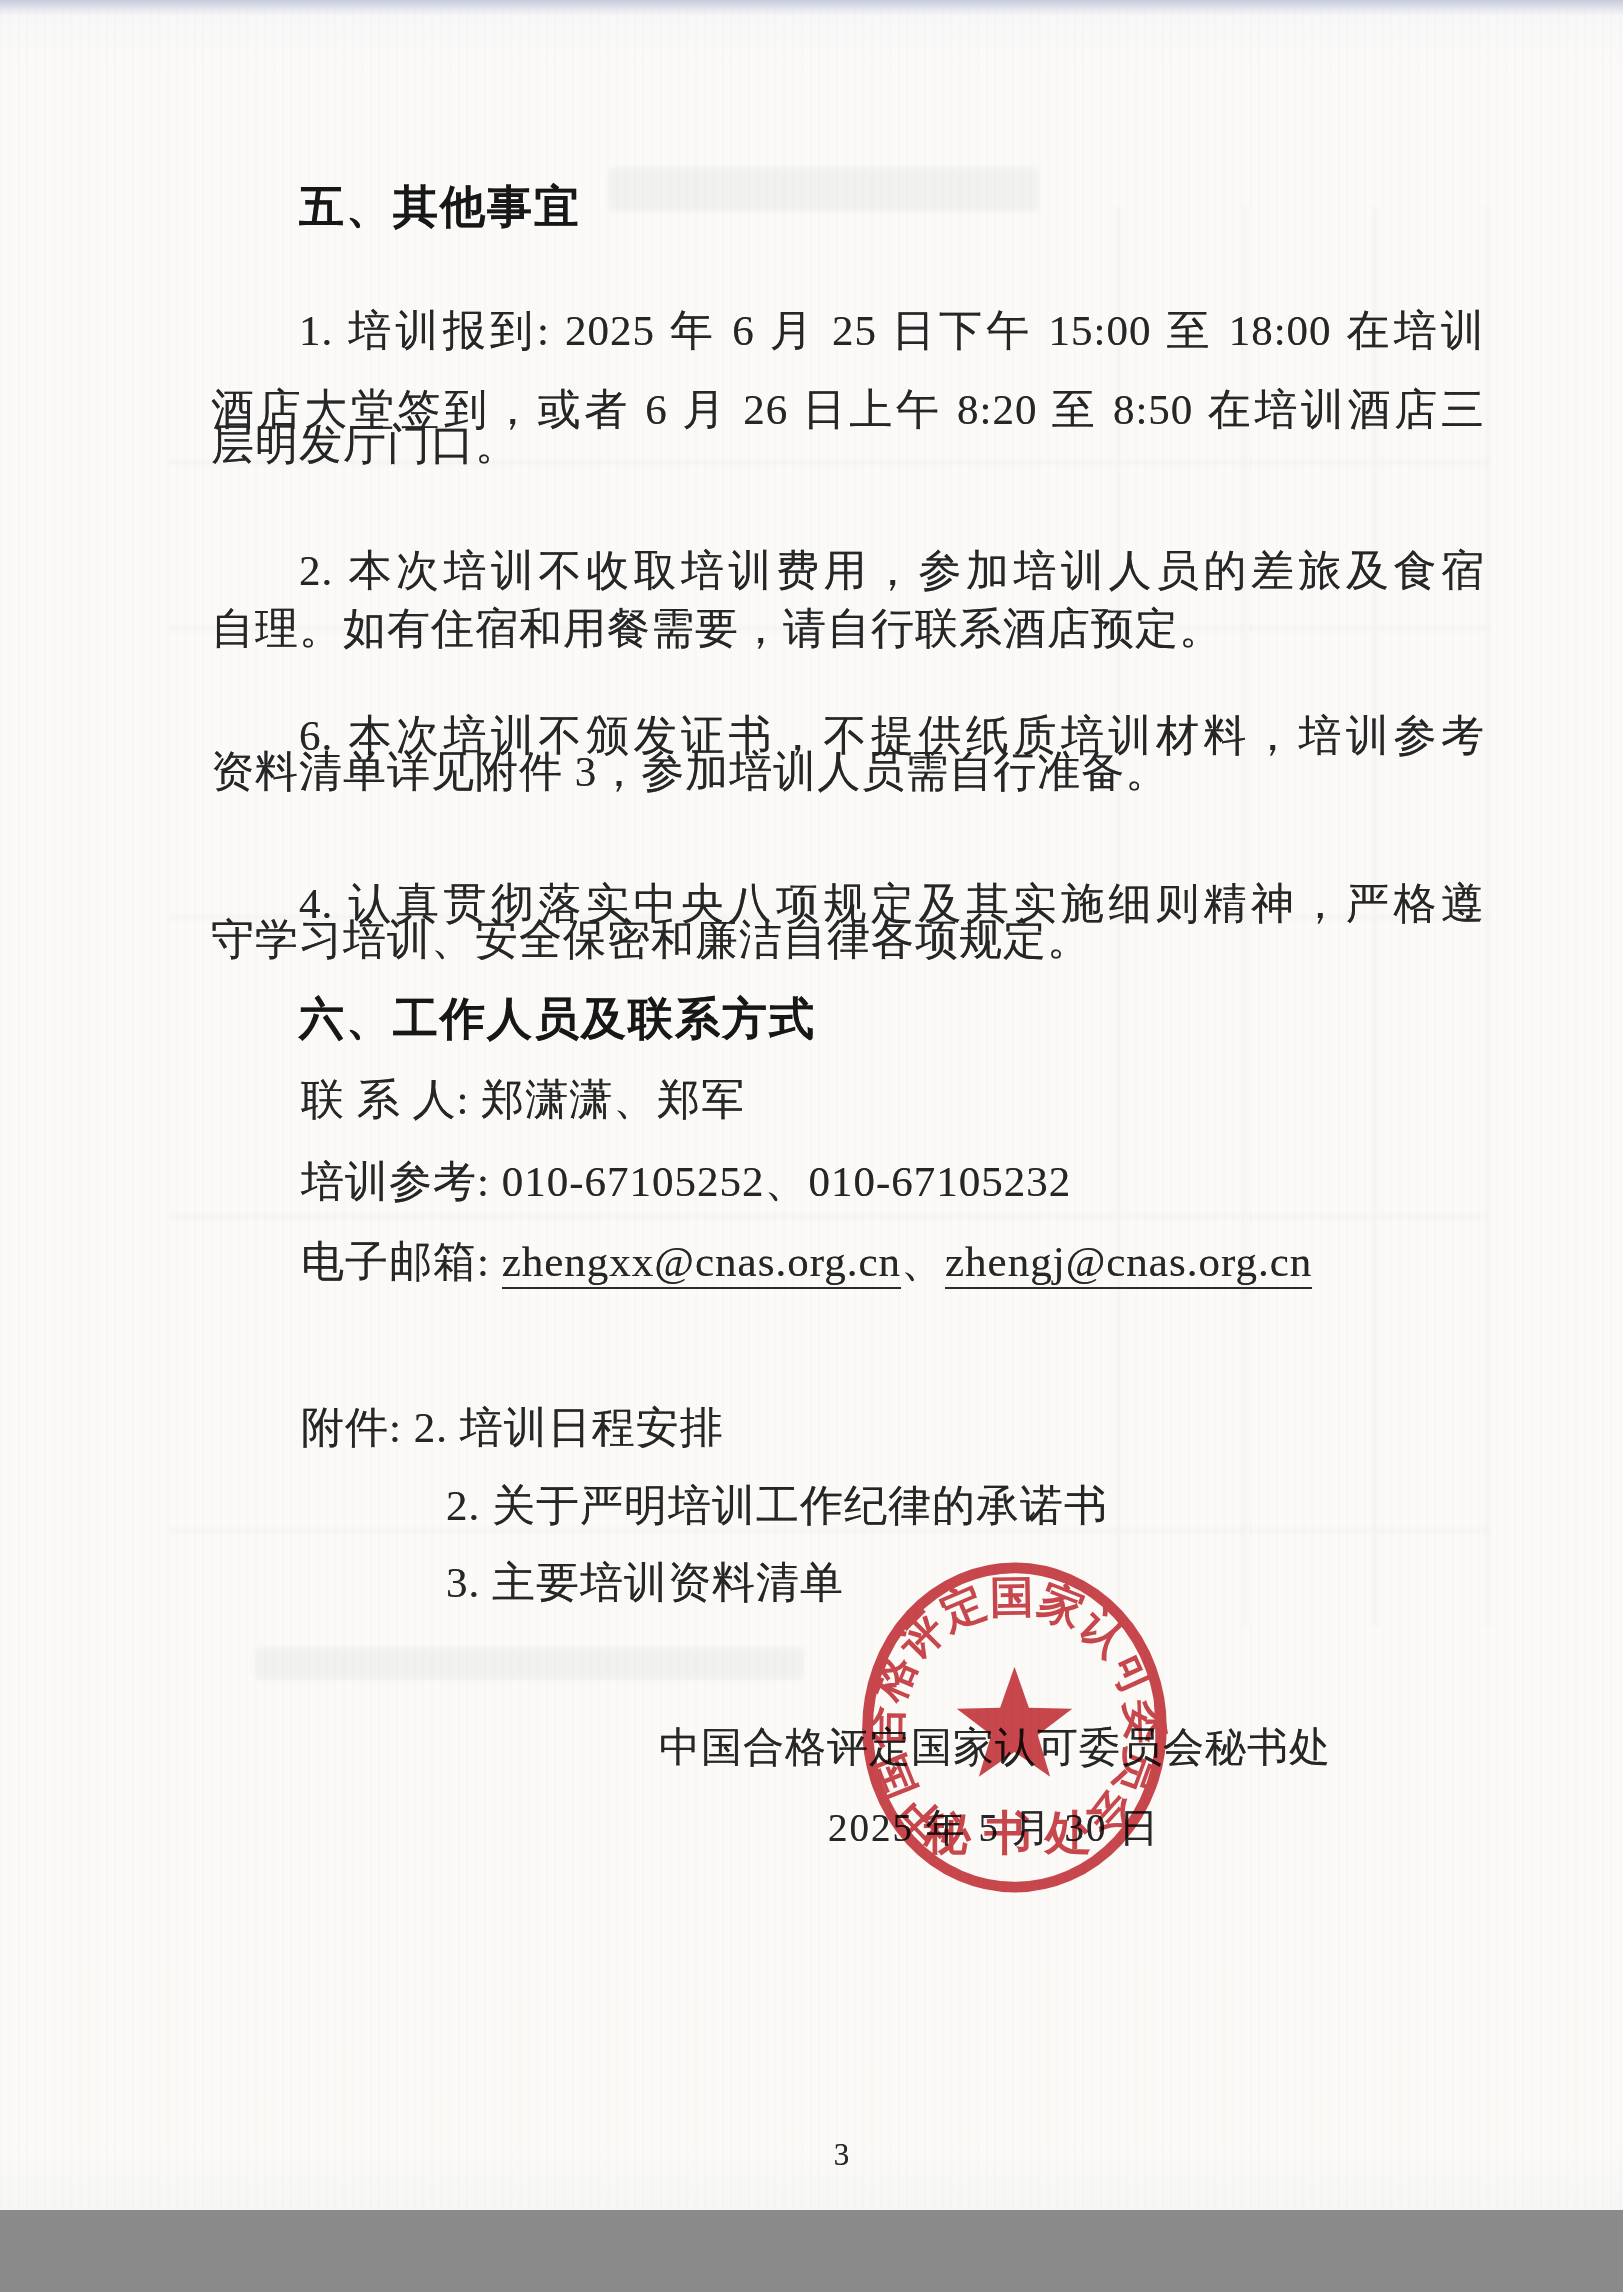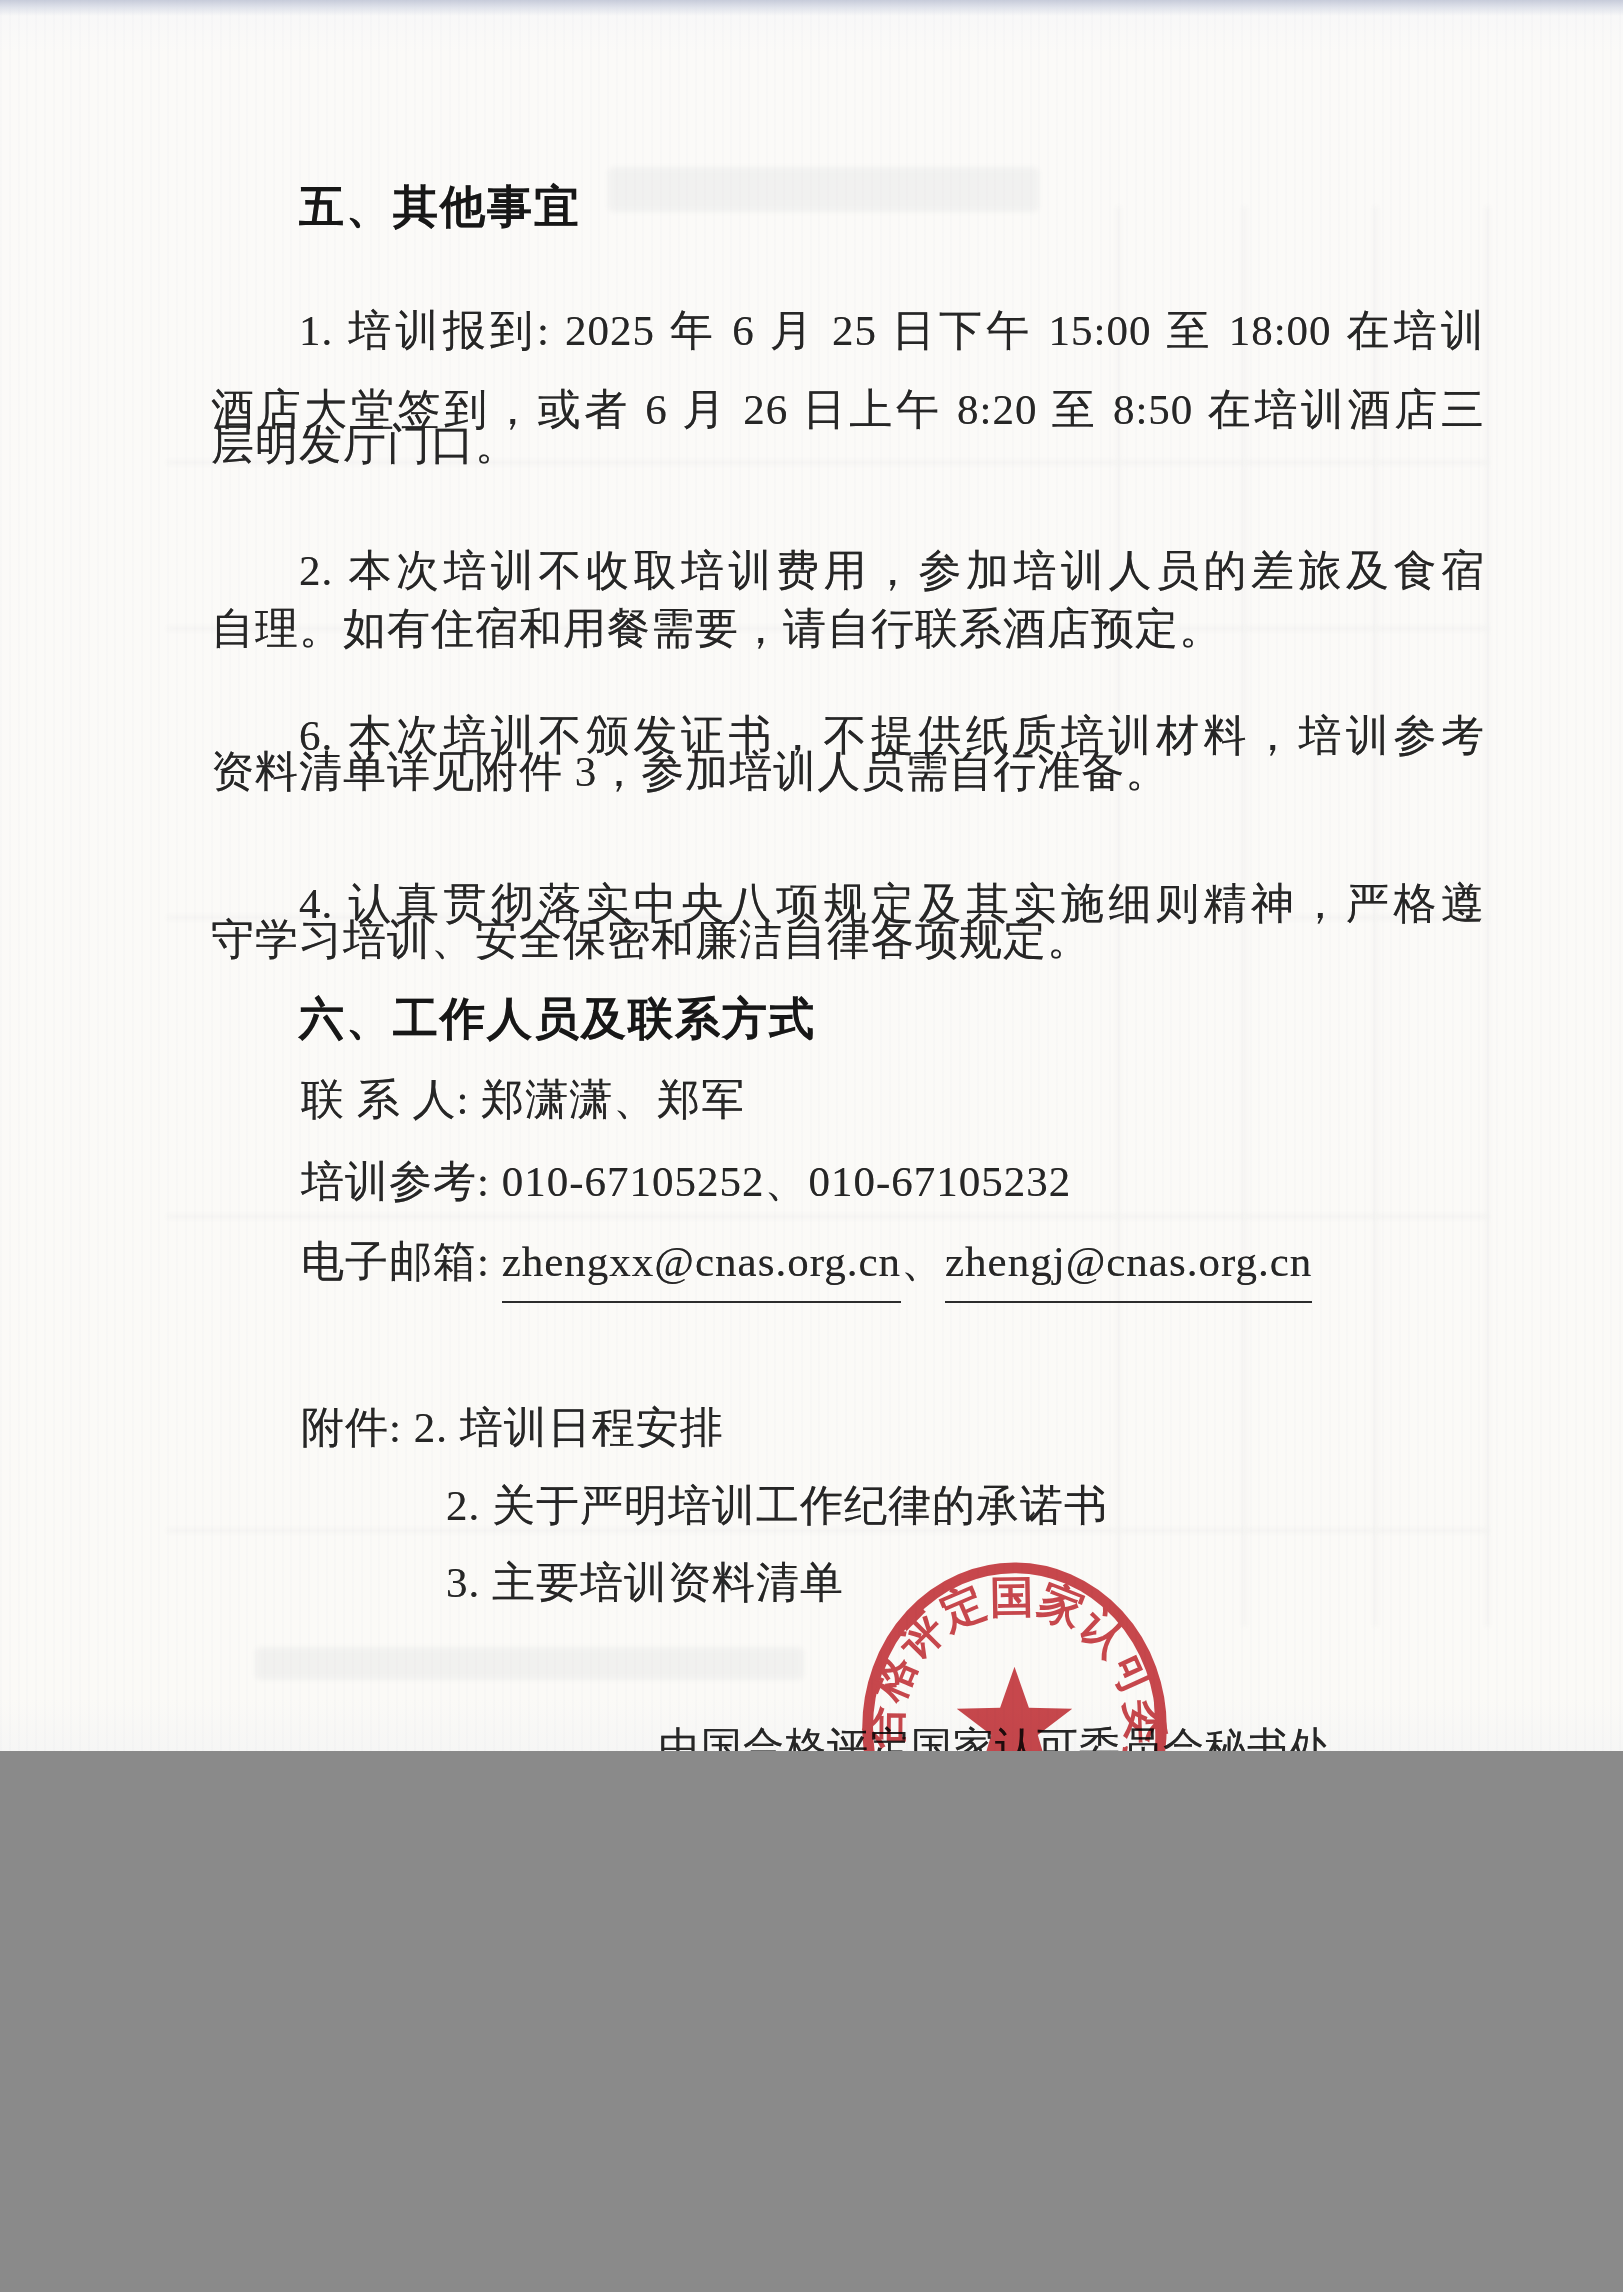--- a/index.html
+++ b/index.html
@@ -1,18 +1,18 @@
 <!DOCTYPE html>
 <html><head>
 <meta charset="utf-8">
 <style>
   html,body{margin:0;padding:0;background:#8a8a8a;}
   .page{
     position:relative;
-    width:1623px;height:1751px;
+    width:1623px;height:2210px;
     margin:0 auto;
     background:
       repeating-linear-gradient(90deg, rgba(190,196,212,0.05) 0 2px, rgba(0,0,0,0) 2px 8.8px),
       linear-gradient(180deg,#f7f7f8 0%, #fbfaf8 3%, #fbfaf7 97%, #f6f6f5 100%);
     overflow:hidden;
     font-family:"Liberation Serif","DejaVu Serif",serif;
     color:#262626;
   }
   
   .top-band{
@@ -36,21 +36,21 @@
   }
   .just{white-space:normal;text-align:justify;text-align-last:justify;margin-top:44px;}
   .ind{padding-left:88px;box-sizing:border-box;}
   .heading{
     font-family:"Liberation Sans","DejaVu Sans",sans-serif;
     font-weight:bold;font-size:45px;color:#171717;
     left:299px;width:1186px;letter-spacing:2px;
   }
   .contact{left:301px;width:1186px;}
   .attach-item{left:446px;width:1039px;}
-  .email{border-bottom:2.9px solid #2c2c2c;padding-bottom:16px;}
+  .email{border-bottom:2.9px solid #2c2c2c;padding-bottom:2px;}
   .sig{left:659px;width:686px;font-size:41px;}
   .dateline{left:828px;width:490px;font-size:39px;letter-spacing:2px;}
   .pagenum{left:812px;top:2129px;width:59px;font-size:31px;text-align:center;letter-spacing:0;}
 
   .stamp{
     position:absolute;left:851px;top:1553px;width:327px;height:349px;
     mix-blend-mode:multiply;opacity:.92;
   }
 </style>
 </head>

